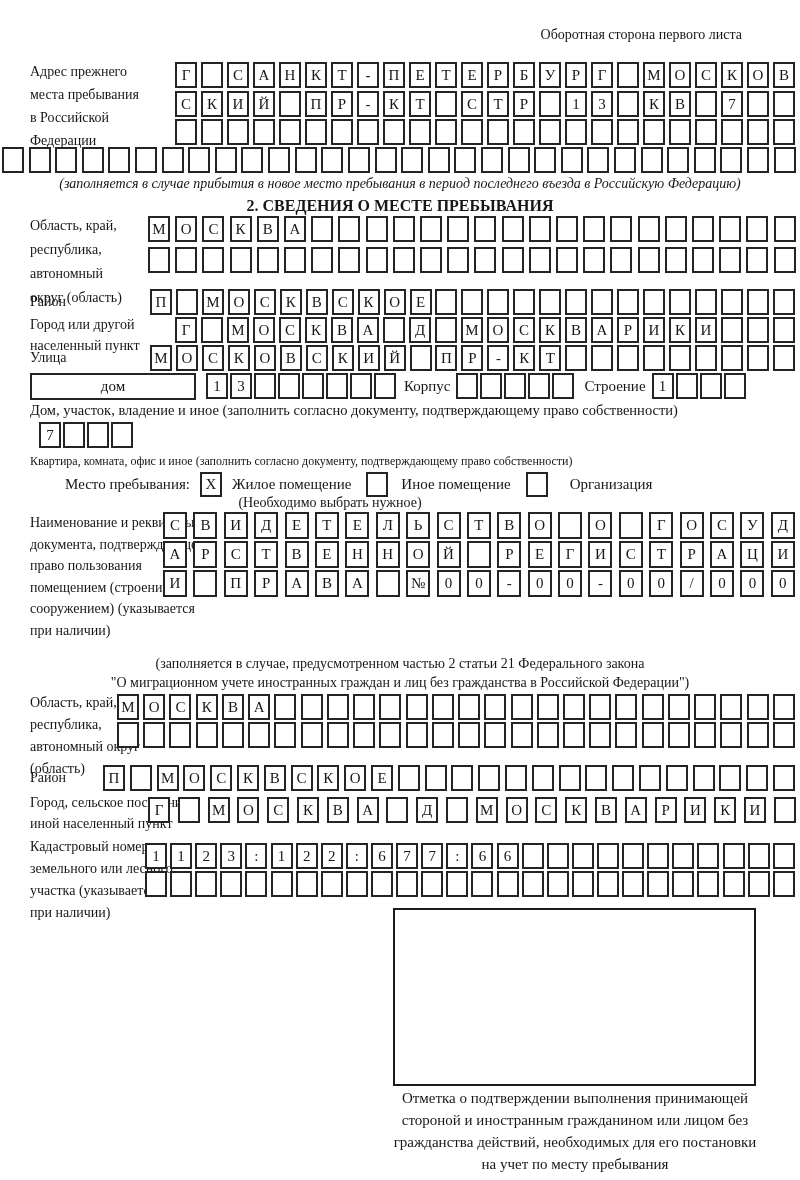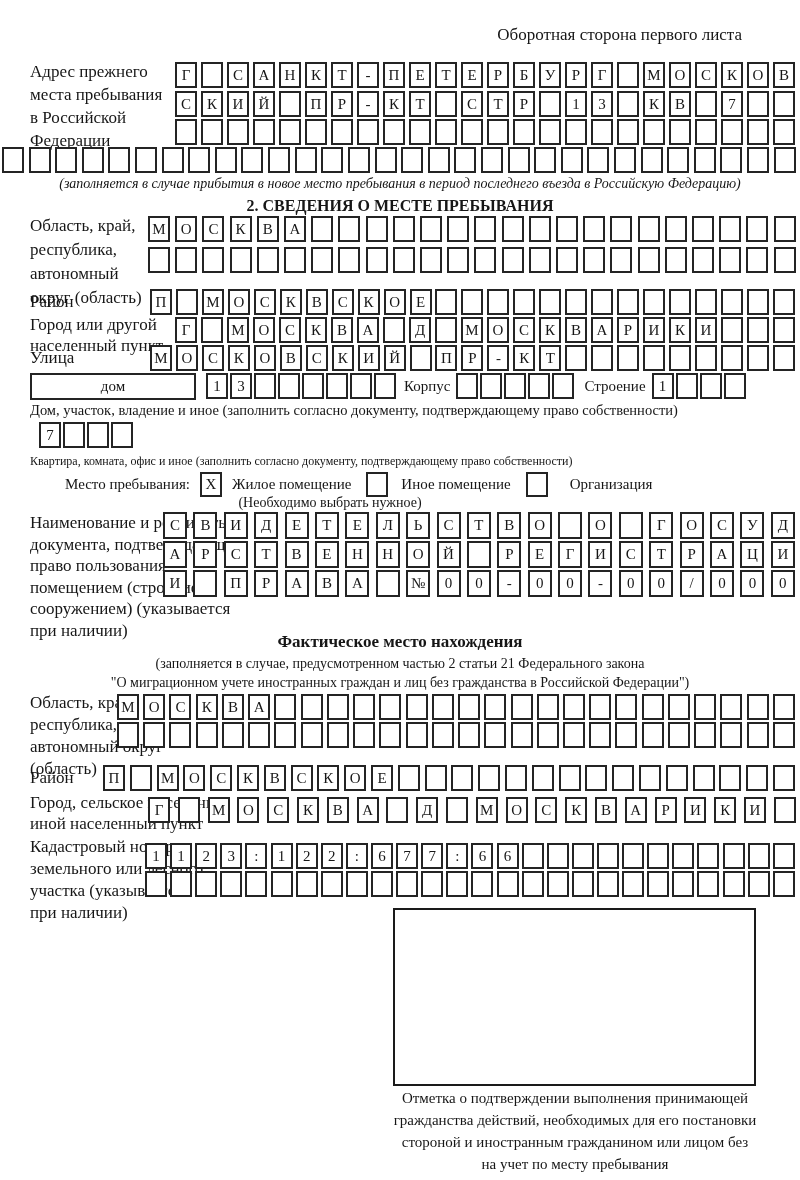--- a/index.html
+++ b/index.html
@@ -1,21 +1,21 @@
 <!DOCTYPE html>
 <html><head>
 <meta charset="utf-8">
 <style>
   html,body{margin:0;padding:0;background:#fff;}
   #form{
     position:relative;width:800px;height:1180px;background:#ffffff;
     font-family:"Liberation Serif", serif;color:#161616;overflow:hidden;
   }
   .abs{position:absolute;}
-  .lbl{font-size:17px;line-height:22px;white-space:nowrap;}
+  .lbl{font-size:14px;line-height:22px;white-space:nowrap;}
   .center{text-align:center;width:100%;left:0;}
   .bold{font-weight:bold;}
   .cells{position:absolute;display:flex;justify-content:space-between;}
   .cell{
     flex:0 0 auto;box-sizing:border-box;width:22px;height:26px;
     border:2px solid #242424;display:flex;align-items:center;justify-content:center;
     font-size:15px;background:#fff;
   }
   .cells.wide .cell{width:24px;height:27px;}
   .cellgroup{display:flex;gap:2px;}
@@ -430,21 +430,20 @@
       <span class="cell">0</span>
       <span class="cell">-</span>
       <span class="cell">0</span>
       <span class="cell">0</span>
       <span class="cell">/</span>
       <span class="cell">0</span>
       <span class="cell">0</span>
       <span class="cell">0</span>
     </div>
 
-  <div class="abs lbl bold center" style="top:631px;">Фактическое место нахождения</div>
   <div class="abs note center lines" style="top:654px;line-height:19px;">
       <div class="line">(заполняется в случае, предусмотренном частью 2 статьи 21 Федерального закона</div>
       <div class="line">"О миграционном учете иностранных граждан и лиц без гражданства в Российской Федерации")</div>
     </div>
 
   <div class="abs lbl lines" style="left:30px;top:692px;line-height:22px;">
       <div class="line">Область, край,</div>
       <div class="line">республика,</div>
       <div class="line">автономный округ</div>
       <div class="line">(область)</div>
@@ -624,18 +623,18 @@
       <span class="cell"></span>
       <span class="cell"></span>
       <span class="cell"></span>
       <span class="cell"></span>
       <span class="cell"></span>
     </div>
 
   <div class="stamp" style="left:393px;top:908px;width:359px;height:174px;"></div>
   <div class="abs note lines" style="left:355px;top:1087px;width:440px;text-align:center;line-height:22px;font-size:15px;">
       <div class="line">Отметка о подтверждении выполнения принимающей</div>
+      <div class="line">стороной и иностранным гражданином или лицом без</div>
       <div class="line">гражданства действий, необходимых для его постановки</div>
-      <div class="line">стороной и иностранным гражданином или лицом без</div>
       <div class="line">на учет по месту пребывания</div>
     </div>
 
 </div>
 
 </body></html>

